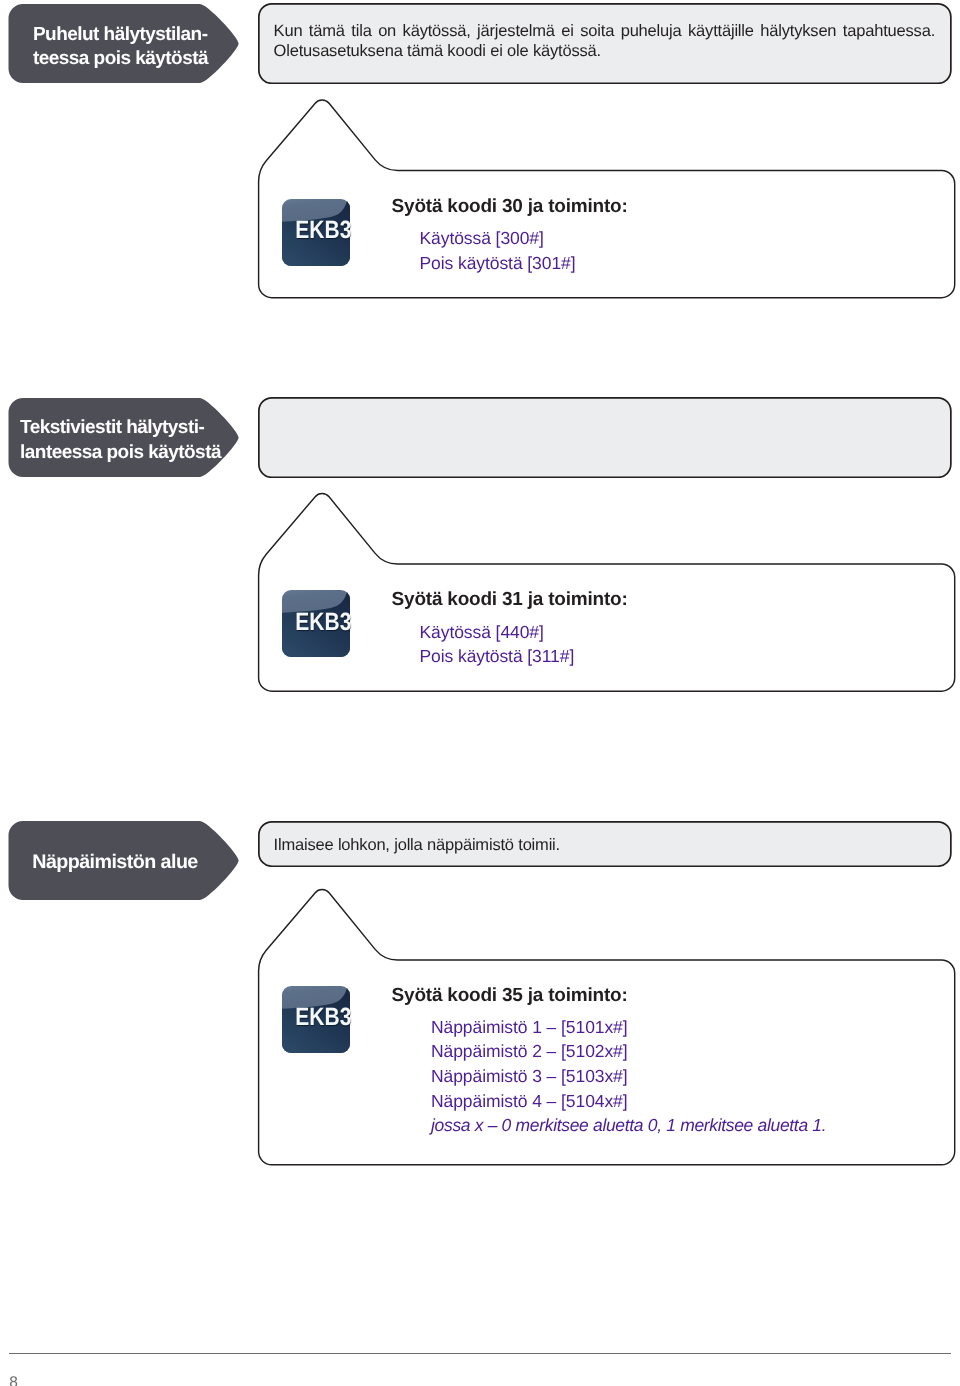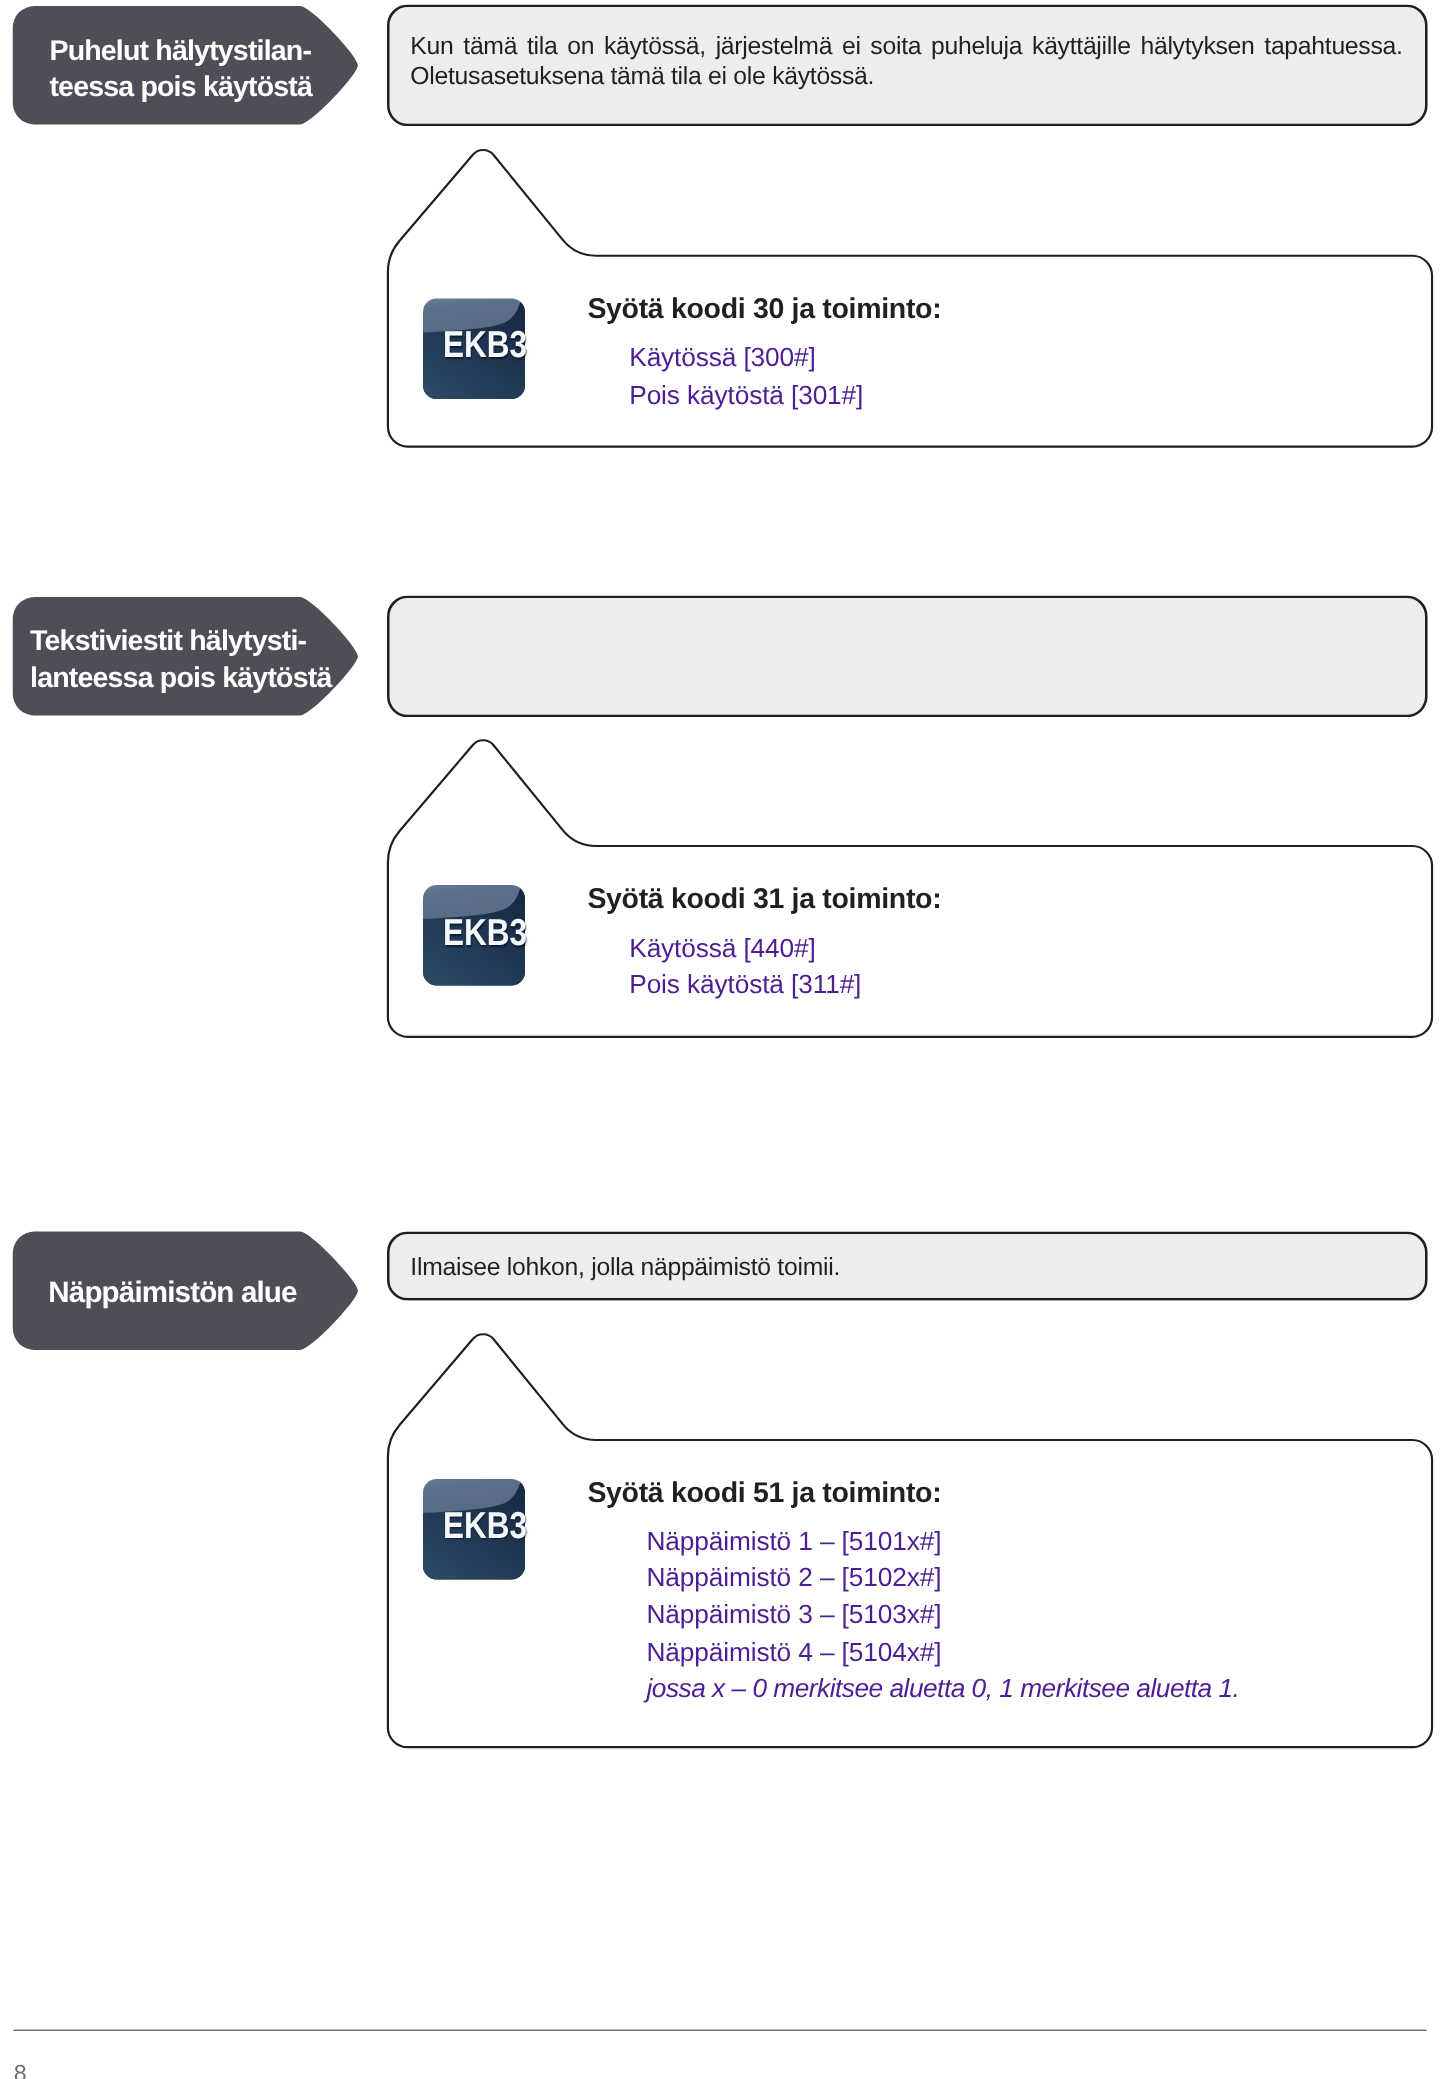--- a/index.html
+++ b/index.html
@@ -71,21 +71,21 @@
     <div class="tag-text">Puhelut hälytystilan-
 teessa pois käytöstä</div>
   </div>
 
   <div class="note" style="left:258.4px;top:3.05px;width:696px;height:81px;">
     <svg width="696" height="81" viewBox="0 0 696 81" aria-hidden="true">
       <rect x="0.85" y="0.85" width="692" height="79.5" rx="13" ry="13" fill="#ecedee" stroke="#231f20" stroke-width="1.7"></rect>
     </svg>
     <div class="note-body" style="left:15.2px;top:17.6px;width:661.5px;">
       <div class="jline">Kun tämä tila on käytössä, järjestelmä ei soita puheluja käyttäjille hälytyksen tapahtuessa.</div>
-      <div>Oletusasetuksena tämä tila ei ole käytössä.</div>
+      <div>Oletusasetuksena tämä koodi ei ole käytössä.</div>
     </div>
   </div>
 
   <div class="bubble" style="left:250px;top:92.2px;width:710px;height:212px;">
     <svg width="710" height="212" viewBox="0 0 710 212" aria-hidden="true">
       <path d="M 21.8 205.7 A 13.2 13.2 0 0 1 8.6 192.5 L 8.6 89.44 A 32 32 0 0 1 16.24 68.69 L 65.23 11.18 A 9 9 0 0 1 79.06 11.33 L 125.16 67.89 A 28.8 28.8 0 0 0 147.48 78.5 L 691.5 78.5 A 13.2 13.2 0 0 1 704.7 91.7 L 704.7 192.5 A 13.2 13.2 0 0 1 691.5 205.7 Z" fill="#ffffff" stroke="#231f20" stroke-width="1.45"></path>
     </svg>
     <div class="badge" style="left:31.8px;top:106.8px;width:68px;height:67px;">
       <svg width="68" height="67" viewBox="0 0 68 67" aria-hidden="true">
         <defs>
@@ -182,21 +182,21 @@
       <svg width="68" height="67" viewBox="0 0 68 67" aria-hidden="true">
         <g clip-path="url(#ekbClip)">
           <rect x="-1" y="-1" width="70" height="69" fill="url(#ekbBase)"></rect>
           <path d="M 69 -1 L 69 68 L -1 68 L -1 22.8 C 26 21.2 47 20 55.5 15.5 C 61 12.5 64.3 6.2 65.5 -1 Z" fill="url(#ekbShade)"></path>
         </g>
       </svg>
       <div class="badge-label">
           <span>EKB3</span>
         </div>
     </div>
-    <div class="bubble-title" style="left:141.6px;top:104.1px;">Syötä koodi 51 ja toiminto:</div>
+    <div class="bubble-title" style="left:141.6px;top:104.1px;">Syötä koodi 35 ja toiminto:</div>
     <div class="bubble-lines" style="left:181px;top:133.4px;">
       <div>Näppäimistö 1 – [5101x#]</div>
       <div>Näppäimistö 2 – [5102x#]</div>
       <div>Näppäimistö 3 – [5103x#]</div>
       <div>Näppäimistö 4 – [5104x#]</div>
       <div class="it">jossa x – 0 merkitsee aluetta 0, 1 merkitsee aluetta 1.</div>
     </div>
   </div>
 
   <div class="footrule" style="left:9.4px;top:1352.6px;width:942px;height:1px;"></div>

